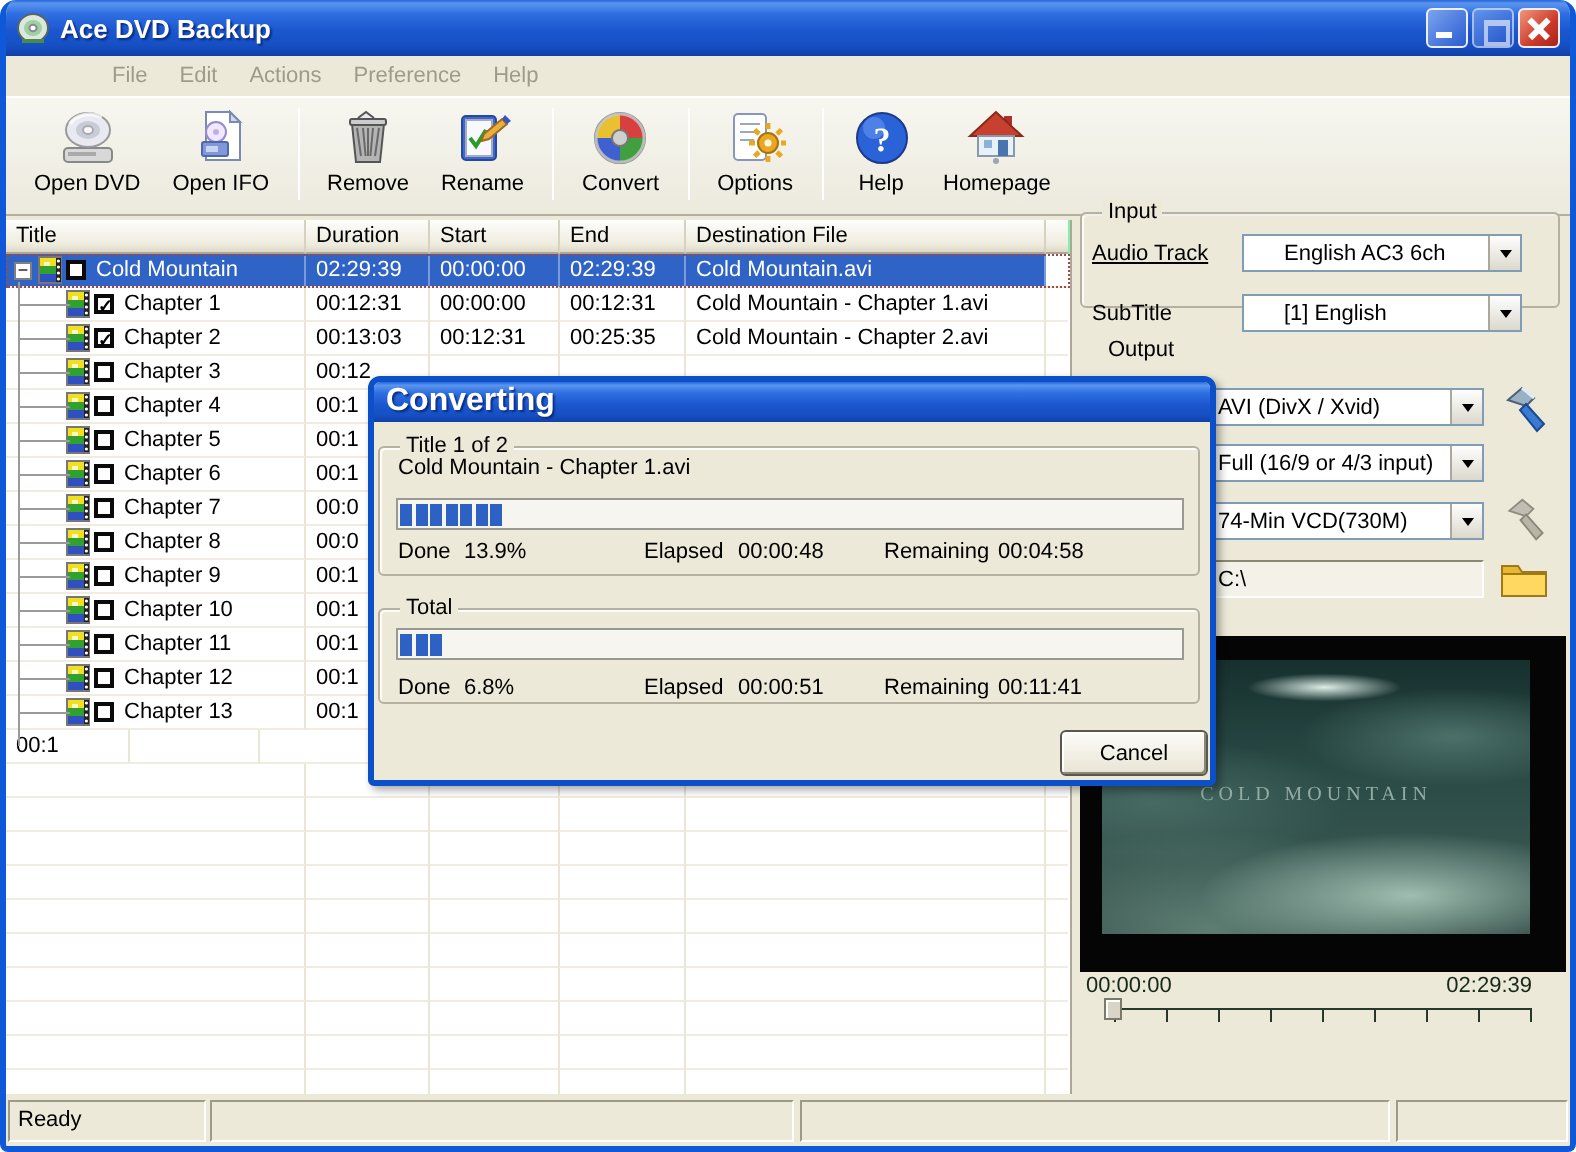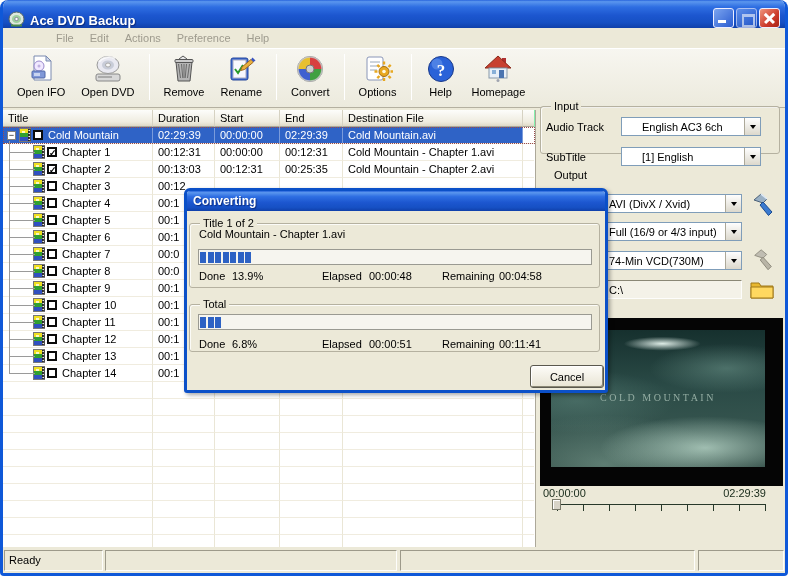--- a/index.html
+++ b/index.html
@@ -2,21 +2,21 @@
 <html><head>
 <meta charset="utf-8">
 <style>
   html,body{margin:0;padding:0;background:#fff;}
   *{box-sizing:border-box;}
   .window{position:relative;width:788px;height:576px;font-family:"Liberation Sans",sans-serif;font-size:11px;color:#000;
     border:3px solid #0f58d8;border-top:none;border-radius:8px 8px 4px 4px;overflow:hidden;background:#ece9d8;}
   
   .titlebar{position:absolute;left:-3px;top:0;right:-3px;height:28px;border-radius:7px 7px 0 0;
     background:linear-gradient(180deg,#2864dc 0%,#5a96ee 6%,#2e6ee2 25%,#1c56cf 55%,#1650c4 80%,#1040aa 100%);
-    display:flex;align-items:flex-end;}
+    display:flex;align-items:center;}
   .titlebar .appicon{margin:0 5px 0 8px;width:17px;height:17px;flex:none;}
   .titlebar .ttext{color:#fff;font-weight:bold;font-size:13px;text-shadow:1px 1px 1px rgba(10,40,120,.9);}
   .caption-btns{margin-left:auto;margin-right:8px;display:flex;gap:2px;}
   .cap{width:21px;height:20px;border-radius:3px;border:1px solid #eef;position:relative;}
   .cap-min,.cap-max{background:linear-gradient(135deg,#7ba4ef,#2a5cd0);}
   .cap-max{opacity:.65;}
   .cap-close{background:linear-gradient(135deg,#f0967e,#cc3a2a 60%,#a82418);}
   .cap-min::after{content:"";position:absolute;left:4px;bottom:4px;width:8px;height:3px;background:#fff;}
   .cap-max::after{content:"";position:absolute;left:5px;top:5px;width:9px;height:8px;border:2px solid #fff;border-top-width:3px;}
   .cap-close::before,.cap-close::after{content:"";position:absolute;left:3px;top:8px;width:13px;height:2.5px;background:#fff;}
@@ -80,21 +80,21 @@
   .tick{width:1px;height:6px;background:#28392a;}
   .thumb{position:absolute;left:16px;top:399px;width:9px;height:11px;background:#d8d4c8;border:1px solid #7a7a6a;box-shadow:inset 1px 1px 0 #fff;}
   
   .statusbar{position:absolute;left:0;top:519px;width:782px;height:26px;background:#ece9d8;}
   .sb-panel{position:absolute;top:3px;height:21px;border:1px solid;border-color:#9d9a8a #fdfdfb #fdfdfb #9d9a8a;padding:3px 0 0 4px;background:#ece9d8;}
   .sb1{left:1px;width:99px;}.sb2{left:102px;width:292px;}.sb3{left:397px;width:295px;}.sb4{left:695px;width:86px;}
   
   .dialog{position:absolute;left:181px;top:188px;width:424px;height:205px;border:3px solid #0b50c8;border-radius:6px 6px 3px 3px;
     box-shadow:2px 2px 4px rgba(0,0,0,.35);z-index:10;background:#ece9d8;}
   .dtitle{height:20px;border-radius:3px 3px 0 0;background:linear-gradient(180deg,#2864dc 0%,#5a96ee 8%,#2e6ee2 28%,#1c56cf 58%,#1650c4 82%,#1040aa 100%);
-    color:#fff;font-weight:bold;font-size:12px;display:flex;align-items:center;padding-left:6px;text-shadow:1px 1px 1px rgba(10,40,120,.9);}
+    color:#fff;font-weight:bold;font-size:16px;display:flex;align-items:center;padding-left:6px;text-shadow:1px 1px 1px rgba(10,40,120,.9);}
   .dbody{position:relative;height:178px;background:#ece9d8;}
   .dg1{left:2px;top:12px;width:411px;height:65px;}
   .dg2{left:2px;top:93px;width:411px;height:48px;}
   .dfile{position:absolute;left:9px;top:4px;white-space:nowrap;}
   .ptrack{position:absolute;left:8px;width:394px;height:16px;background:#f6f5ef;border:1px solid #9a9a92;display:flex;align-items:center;padding:2px 1px;}
   .pt1{top:25px;}.pt2{top:9px;}
   .pblock{width:6px;height:11px;background:#2d62c4;margin-right:1.5px;flex:none;}
   .stats{position:absolute;left:0;right:0;height:13px;}
   .st1{top:46px;}.st2{top:33px;}
   .stats span{position:absolute;white-space:nowrap;}
@@ -130,42 +130,42 @@
         <div class="menu-item">File</div>
         <div class="menu-item">Edit</div>
         <div class="menu-item">Actions</div>
         <div class="menu-item">Preference</div>
         <div class="menu-item">Help</div>
       </div>
     <div class="toolbar" id="toolbar">
         <div class="tbtn">
           <span class="icon">
             <svg width="30" height="31" viewBox="0 0 30 31">
+              <rect x="3" y="20" width="24" height="7" rx="2" fill="#d8d8d8" stroke="#888"></rect>
+              <rect x="5" y="22" width="14" height="2" fill="#aaa"></rect>
+              <ellipse cx="15" cy="11" rx="11" ry="8.5" fill="#e9e9f1" stroke="#999"></ellipse>
+              <ellipse cx="15" cy="11" rx="6" ry="4.5" fill="#c8ccd8"></ellipse>
+              <ellipse cx="15" cy="11" rx="2.5" ry="2" fill="#f8f8f8" stroke="#aaa"></ellipse>
+              <path d="M6 8 A 11 8.5 0 0 1 22 4.5" stroke="#fff" fill="none" stroke-width="2" opacity=".7"></path>
+            </svg>
+          </span>
+          <div class="tlabel">Open DVD</div>
+        </div>
+        <div class="tbtn">
+          <span class="icon">
+            <svg width="30" height="31" viewBox="0 0 30 31">
               <path d="M8 2 h12 l5 5 v19 h-17 z" fill="#fff" stroke="#7a8ab0"></path>
               <path d="M20 2 l5 5 h-5 z" fill="#cfd8ec" stroke="#7a8ab0"></path>
               <circle cx="13" cy="12" r="5" fill="#f0e8ff" stroke="#9a8acc"></circle>
               <circle cx="13" cy="12" r="1.5" fill="#c0b0e0"></circle>
               <rect x="6" y="17" width="13" height="7" rx="1" fill="#8098d8" stroke="#5068a8"></rect>
               <rect x="8" y="19" width="6" height="3" fill="#c8d4f0"></rect>
             </svg>
           </span>
           <div class="tlabel">Open IFO</div>
-        </div>
-        <div class="tbtn">
-          <span class="icon">
-            <svg width="30" height="31" viewBox="0 0 30 31">
-              <rect x="3" y="20" width="24" height="7" rx="2" fill="#d8d8d8" stroke="#888"></rect>
-              <rect x="5" y="22" width="14" height="2" fill="#aaa"></rect>
-              <ellipse cx="15" cy="11" rx="11" ry="8.5" fill="#e9e9f1" stroke="#999"></ellipse>
-              <ellipse cx="15" cy="11" rx="6" ry="4.5" fill="#c8ccd8"></ellipse>
-              <ellipse cx="15" cy="11" rx="2.5" ry="2" fill="#f8f8f8" stroke="#aaa"></ellipse>
-              <path d="M6 8 A 11 8.5 0 0 1 22 4.5" stroke="#fff" fill="none" stroke-width="2" opacity=".7"></path>
-            </svg>
-          </span>
-          <div class="tlabel">Open DVD</div>
         </div>
         <div class="tsep"></div>
         <div class="tbtn">
           <span class="icon">
             <svg width="30" height="31" viewBox="0 0 30 31">
               <path d="M10 5 l4 -3 4 3" fill="#e8e8e8" stroke="#555"></path>
               <path d="M7 8 h16 l-2 19 h-12 z" fill="#b4b4b4" stroke="#555"></path>
               <path d="M9.5 10 l2 14 M12.5 10 l1.3 14 M15 10 v14 M17.5 10 l-1.3 14 M20.5 10 l-2 14" stroke="#6a6a6a" fill="none"></path>
               <rect x="6" y="5.5" width="18" height="3" rx="1" fill="#cccccc" stroke="#555"></rect>
             </svg>
@@ -606,39 +606,20 @@
               <div class="cb"></div>
               <span class="rowlabel">Chapter 13</span>
             </div>
             <div class="cell c1">00:1</div>
             <div class="cell c2"></div>
             <div class="cell c3"></div>
             <div class="cell c4"></div>
             <div class="cell cf"></div>
           </div>
           <div class="row">
-            <div class="cell c0">
-              <span class="indent"></span>
-              <span class="icon">
-                <svg width="12" height="14" viewBox="0 0 12 14">
-                  <rect x="0" y="0" width="12" height="14" fill="#777"></rect>
-                  <rect x="1" y="1" width="8" height="4" fill="#f0e020"></rect>
-                  <rect x="1" y="5" width="8" height="4" fill="#30a030"></rect>
-                  <rect x="1" y="9" width="8" height="4" fill="#3050c0"></rect>
-                  <rect x="3" y="3" width="3" height="2" fill="#fff" opacity=".75"></rect>
-                  <rect x="9" y="1" width="2.5" height="12" fill="#222"></rect>
-                  <circle cx="10.2" cy="2.5" r=".8" fill="#fff"></circle>
-                  <circle cx="10.2" cy="5.5" r=".8" fill="#fff"></circle>
-                  <circle cx="10.2" cy="8.5" r=".8" fill="#fff"></circle>
-                  <circle cx="10.2" cy="11.5" r=".8" fill="#fff"></circle>
-                </svg>
-              </span>
-              <div class="cb"></div>
-              <span class="rowlabel">Chapter 14</span>
-            </div>
             <div class="cell c1">00:1</div>
             <div class="cell c2"></div>
             <div class="cell c3"></div>
             <div class="cell c4"></div>
             <div class="cell cf"></div>
           </div>
           <div class="row">
             <div class="cell c0"></div>
             <div class="cell c1"></div>
             <div class="cell c2"></div>
@@ -719,21 +700,21 @@
             <div class="cell cf"></div>
           </div>
         </div>
       <div class="treeline"></div>
     </div>
 
     <div class="rpanel">
       <div class="gbox g-input">
         <span class="gbox-label">Input</span>
       </div>
-      <span class="field-label" style="left:10px;top:21px;">Audio Track</span>
+      <span class="field-label" style="left:10px;top:21px;text-decoration:underline;">Audio Track</span>
       <div class="combo" style="left:85px;top:17px;width:140px;">
         <span class="combo-text">English AC3 6ch</span>
         <span class="combo-btn"></span>
       </div>
       <span class="field-label" style="left:10px;top:51px;">SubTitle</span>
       <div class="combo" style="left:85px;top:47px;width:140px;">
         <span class="combo-text">[1] English</span>
         <span class="combo-btn"></span>
       </div>
 

